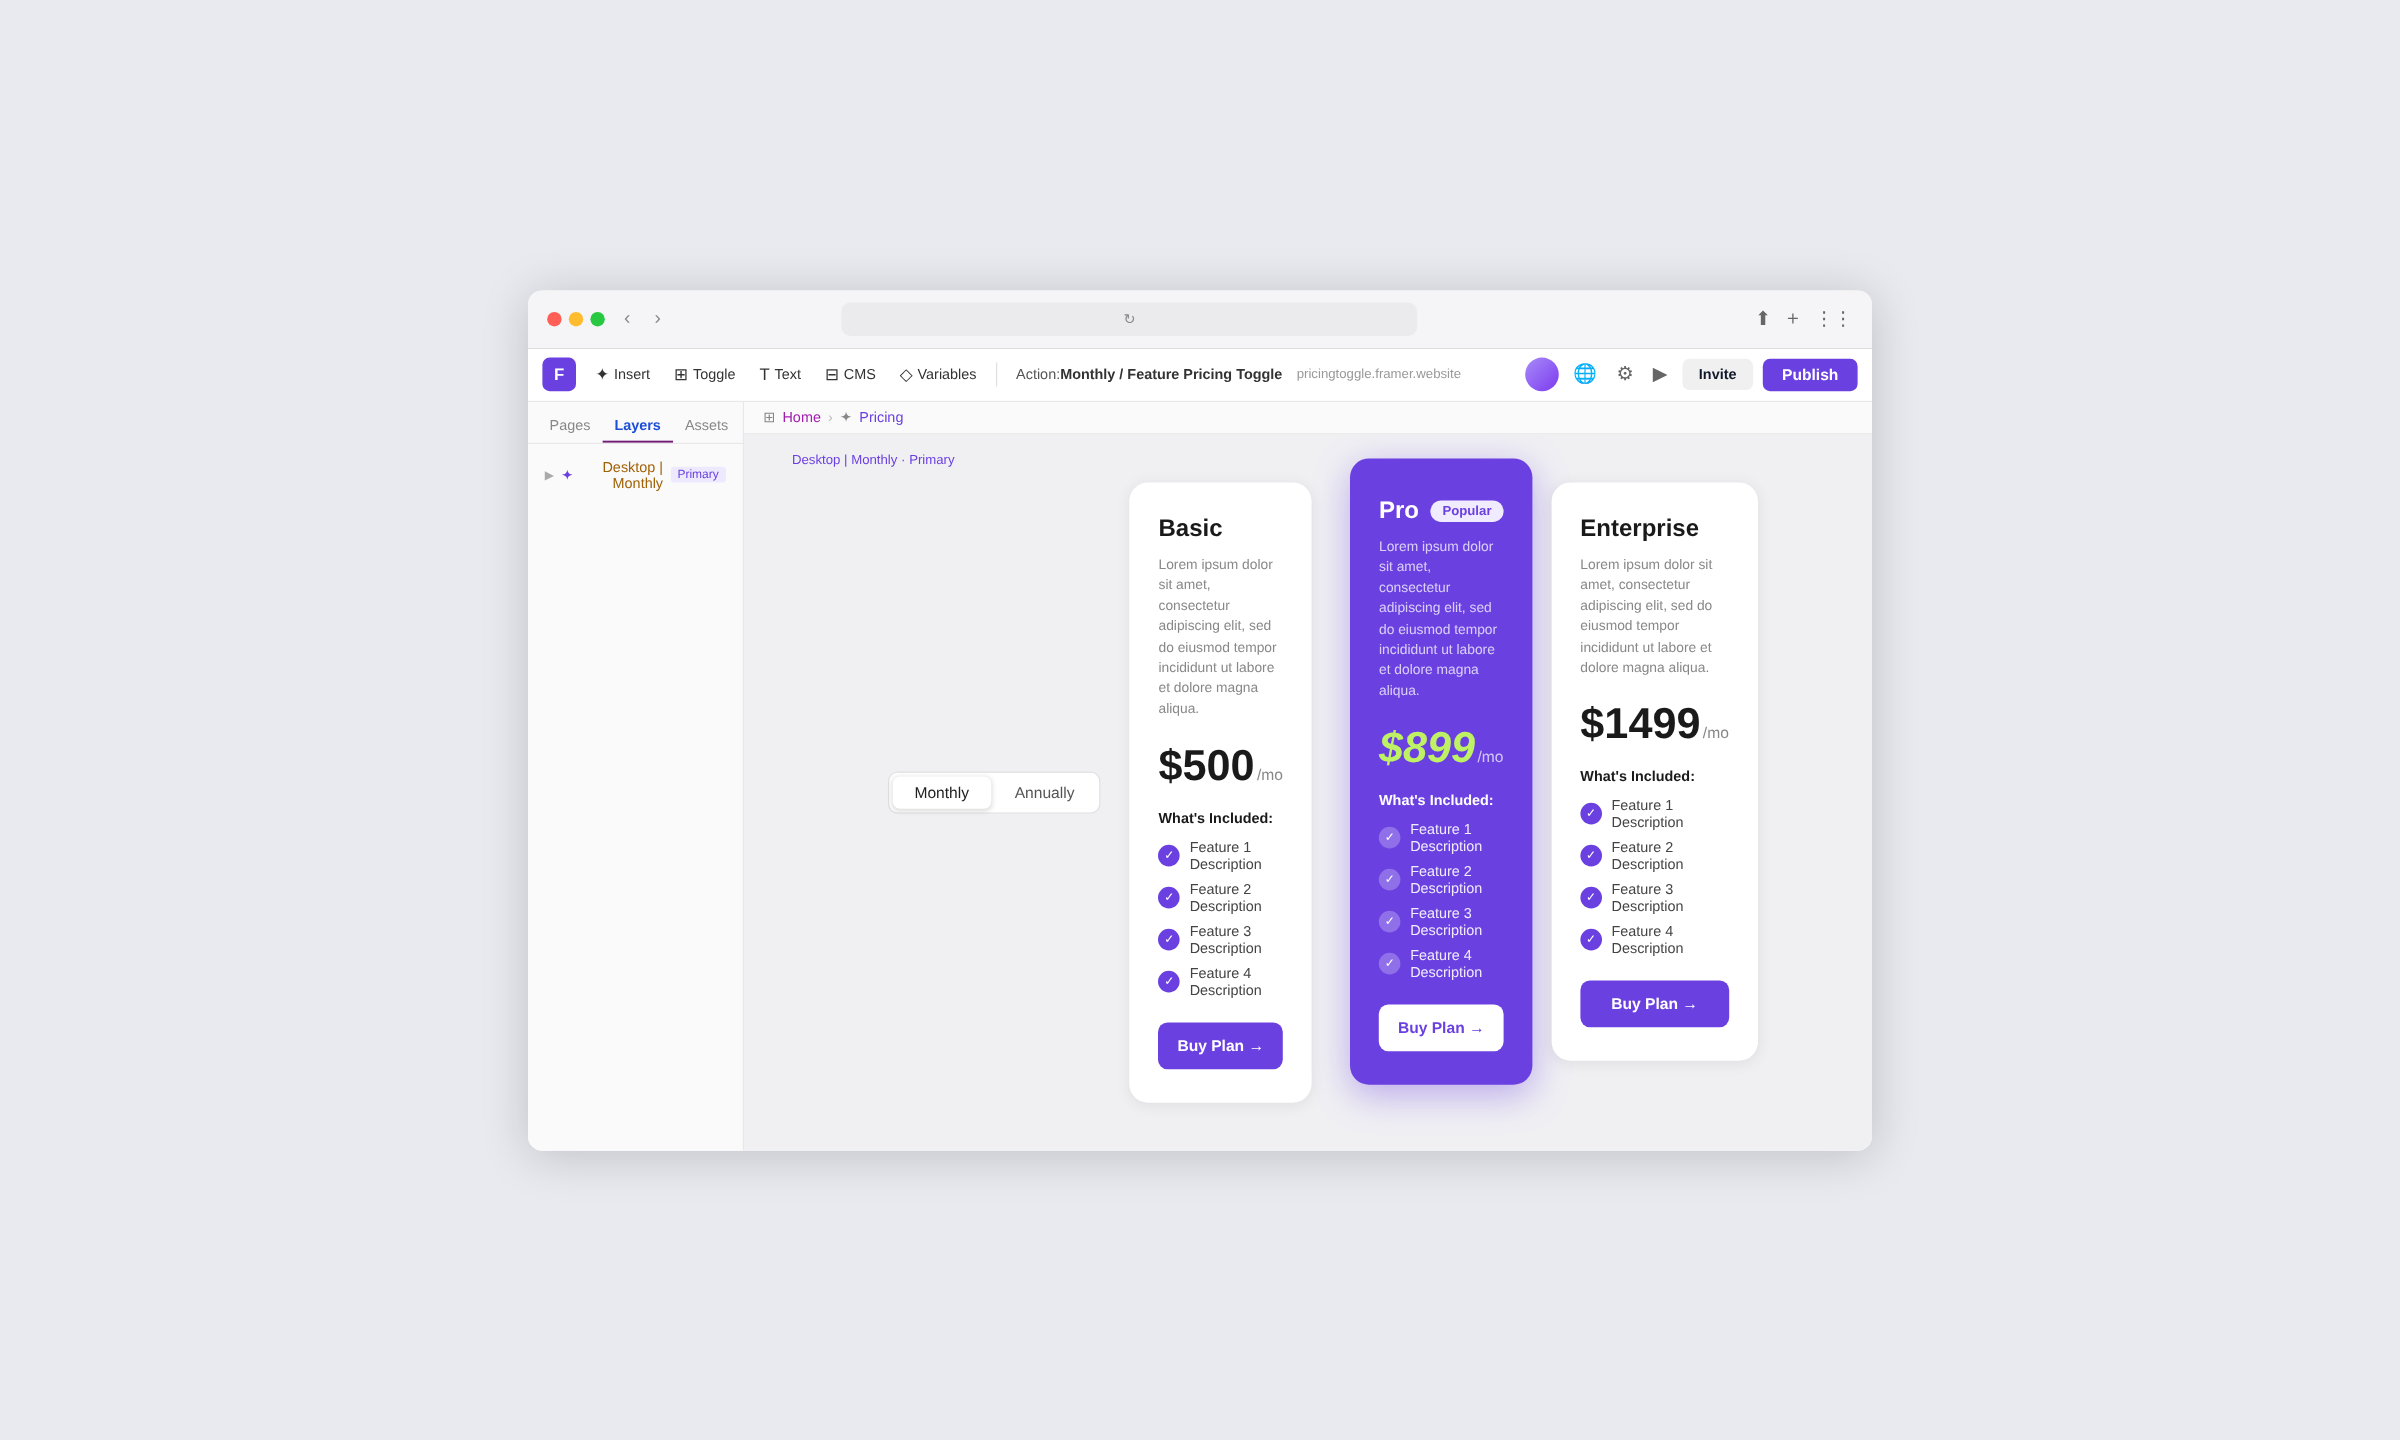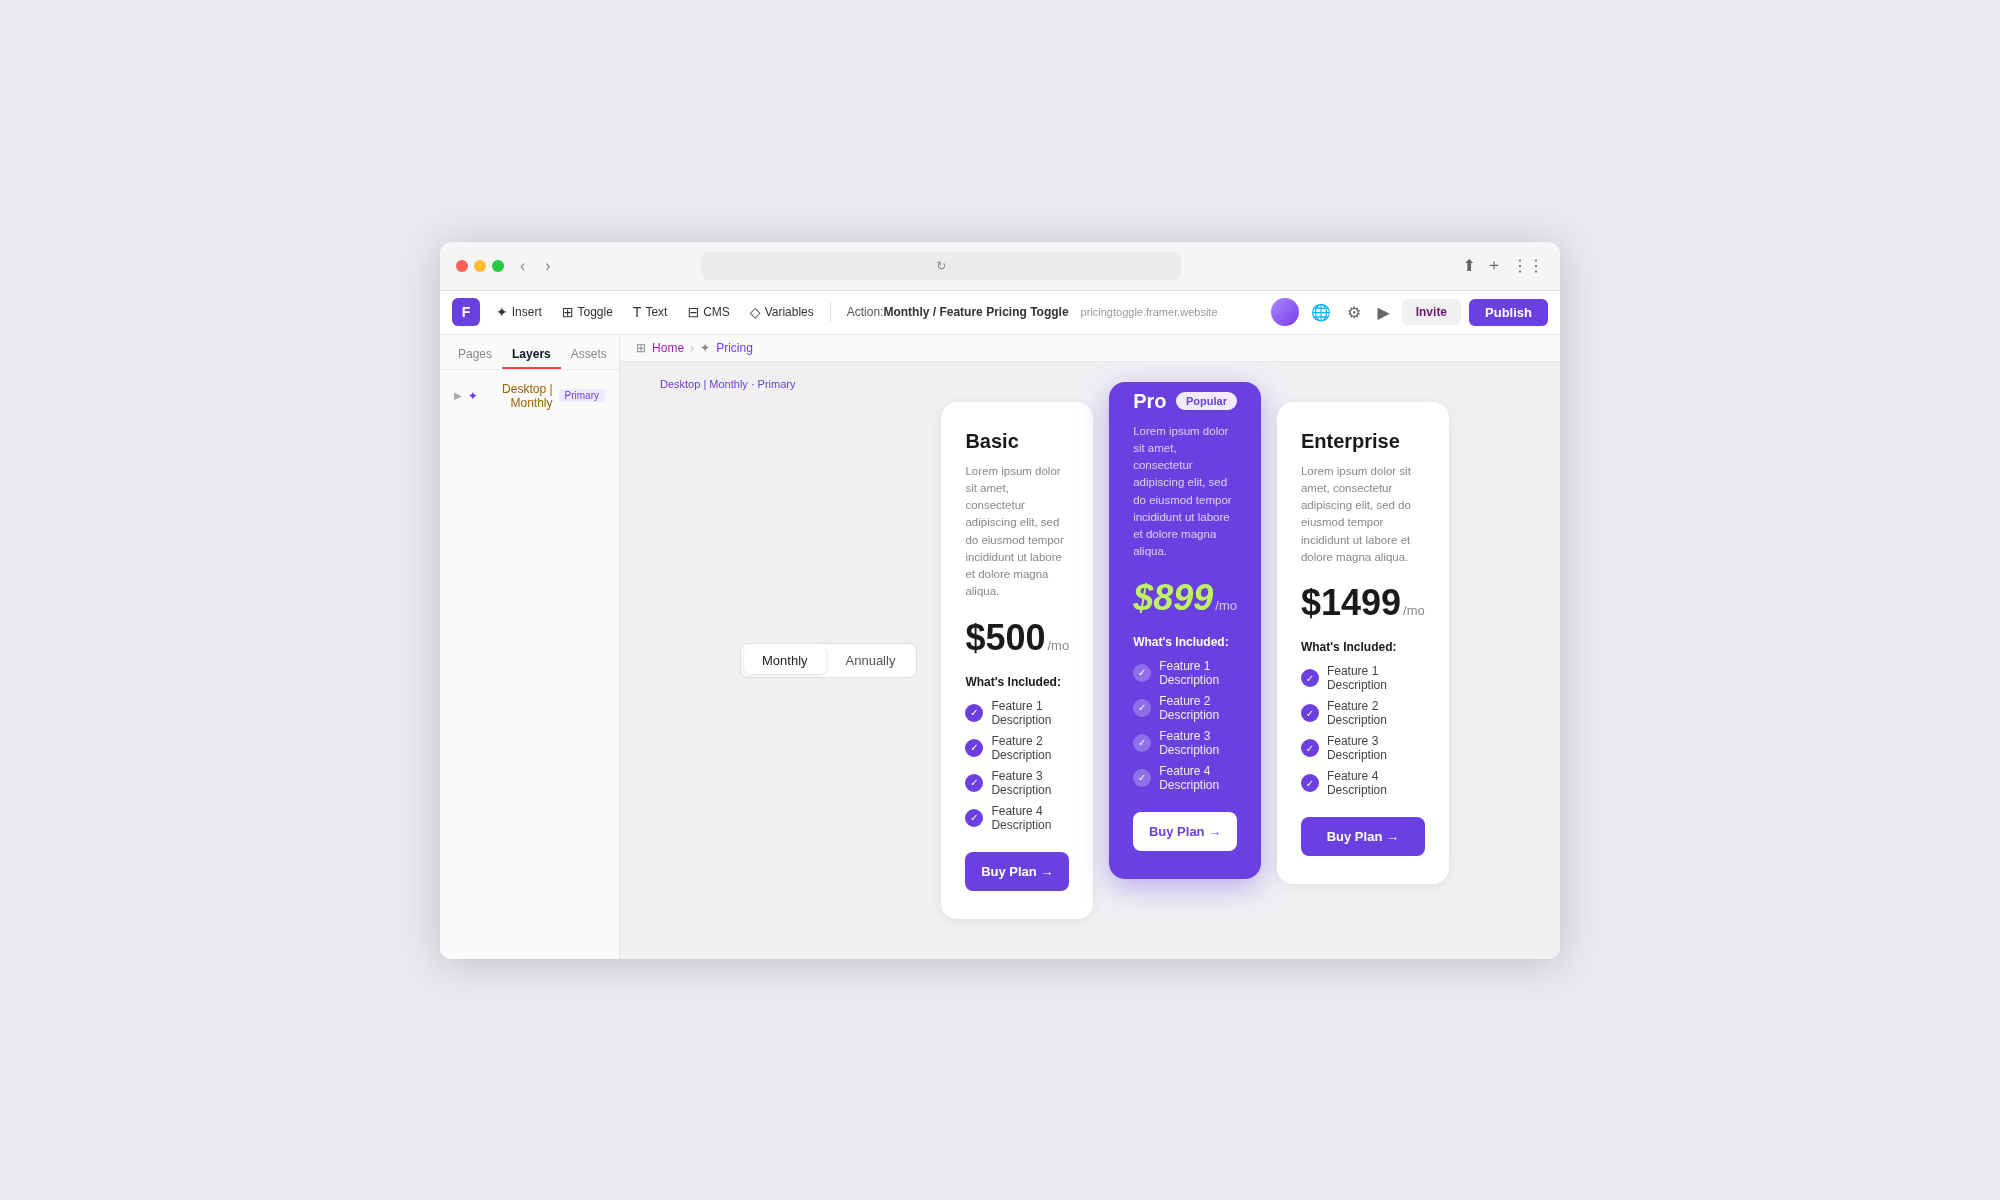--- a/index.html
+++ b/index.html
@@ -157,21 +157,21 @@
       padding: 4px;
       border-radius: 4px;
     }
     .invite-btn {
       padding: 6px 14px;
       border: none;
       border-radius: 6px;
       background: #f0f0f0;
       font-size: 12px;
       font-weight: 600;
-      color: #701a75;
+      color: #0f172a;
       cursor: pointer;
     }
     .publish-btn {
       padding: 6px 16px;
       border: none;
       border-radius: 6px;
       background: #6b40e0;
       color: white;
       font-size: 13px;
       font-weight: 600;
@@ -202,23 +202,23 @@
     }
     .sidebar-tab {
       padding: 6px 10px;
       font-size: 12px;
       color: #888;
       cursor: pointer;
       border-bottom: 2px solid transparent;
       border-radius: 4px 4px 0 0;
     }
     .sidebar-tab.active {
-      color: #0f172a;
+      color: #1d4ed8;
       font-weight: 600;
-      border-bottom: 2px solid #ef4444;
+      border-bottom: 2px solid #701a75;
     }
     .sidebar-content {
       padding: 8px;
       flex: 1;
     }
     .layer-item {
       display: flex;
       align-items: center;
       gap: 6px;
       padding: 4px 6px;
@@ -337,23 +337,24 @@
     .pricing-card {
       flex: 1;
       background: #ffffff;
       border-radius: 16px;
       padding: 28px 24px;
       box-shadow: 0 2px 12px rgba(0,0,0,0.07);
     }
     .pricing-card.featured {
       background: #6b40e0;
       color: white;
-      padding-top: 8px;
+      padding-top: 33px;
       margin-top: -20px;
       box-shadow: 0 8px 30px rgba(107,64,224,0.4);
+      margin-left: 16px;
     }
 
     .plan-header {
       display: flex;
       align-items: center;
       justify-content: space-between;
       margin-bottom: 10px;
     }
     .plan-name {
       font-size: 20px;

